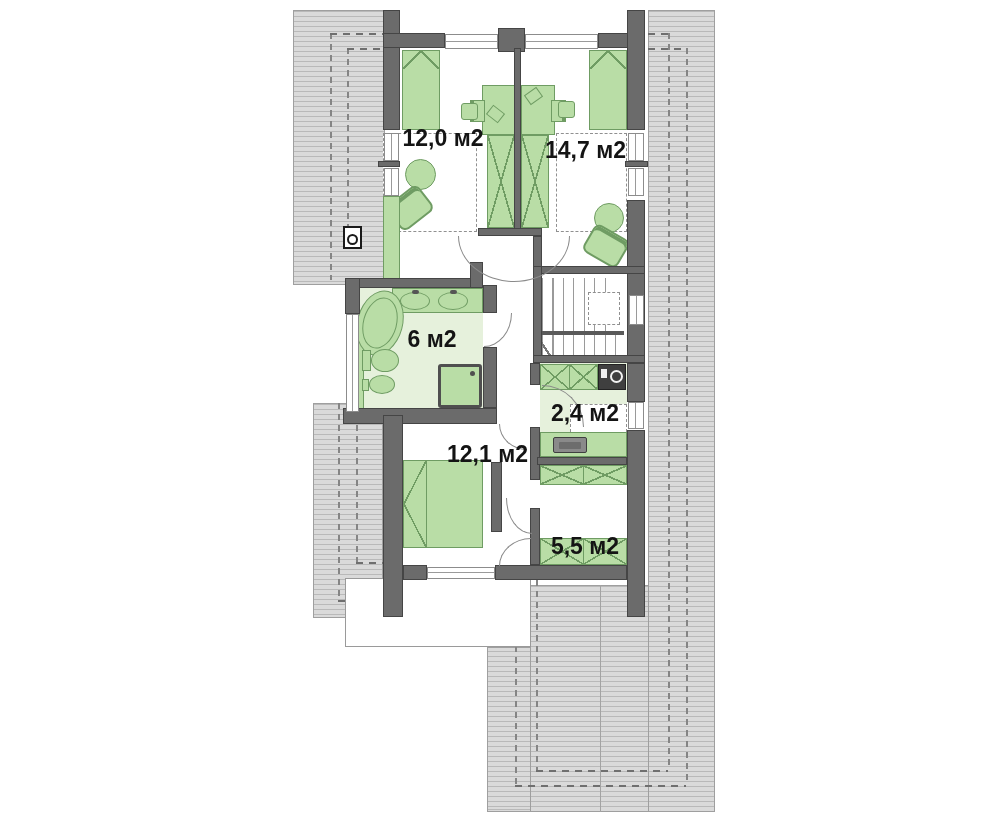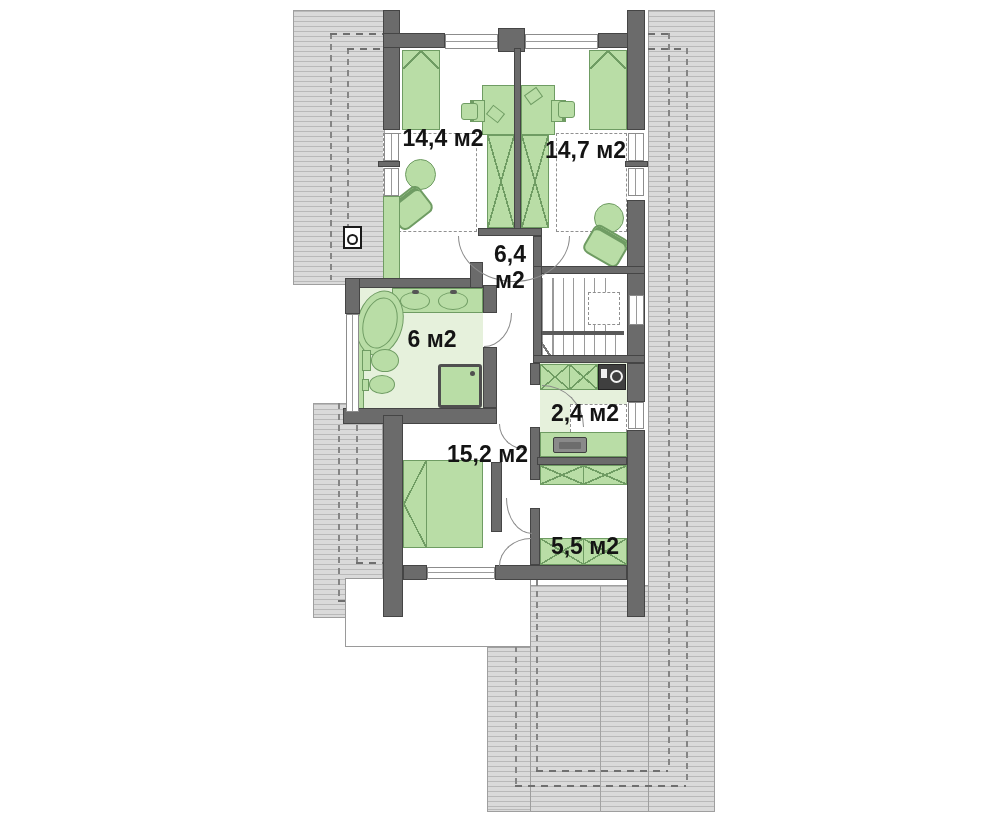--- a/index.html
+++ b/index.html
@@ -218,24 +218,20 @@
   <div class="abs arc z7" style="left:484px;top:313px;width:28px;height:34px;border-left:none;border-top:none;border-bottom-right-radius:100% 100%;"></div>
 
   <div class="abs arc z7" style="left:542px;top:385px;width:42px;height:42px;border-left:none;border-bottom:none;border-top-right-radius:100% 100%;"></div>
 
   <div class="abs arc z7" style="left:499px;top:424px;width:28px;height:26px;border-right:none;border-top:none;border-bottom-left-radius:100% 100%;"></div>
 
   <div class="abs arc z7" style="left:506px;top:498px;width:26px;height:36px;border-right:none;border-top:none;border-bottom-left-radius:100% 100%;"></div>
 
   <div class="abs arc z7" style="left:499px;top:538px;width:32px;height:28px;border-right:none;border-bottom:none;border-top-left-radius:100% 100%;"></div>
 
-  <div class="abs label" style="left:383px;top:126px;width:120px;">14,4 м2</div>
+  <div class="abs label" style="left:383px;top:126px;width:120px;">12,0 м2</div>
   <div class="abs label" style="left:528px;top:138px;width:115px;">14,7 м2</div>
-  <div class="abs label" style="left:477px;top:242px;width:66px;">
-    <div>6,4</div>
-    <div>м2</div>
-  </div>
   <div class="abs label" style="left:392px;top:327px;width:80px;">6 м2</div>
   <div class="abs label" style="left:540px;top:401px;width:90px;">2,4 м2</div>
-  <div class="abs label" style="left:430px;top:442px;width:115px;">15,2 м2</div>
+  <div class="abs label" style="left:430px;top:442px;width:115px;">12,1 м2</div>
   <div class="abs label" style="left:540px;top:497px;width:90px;margin-top:37px;">5,5 м2</div>
 
 </div>
 
 </body></html>

